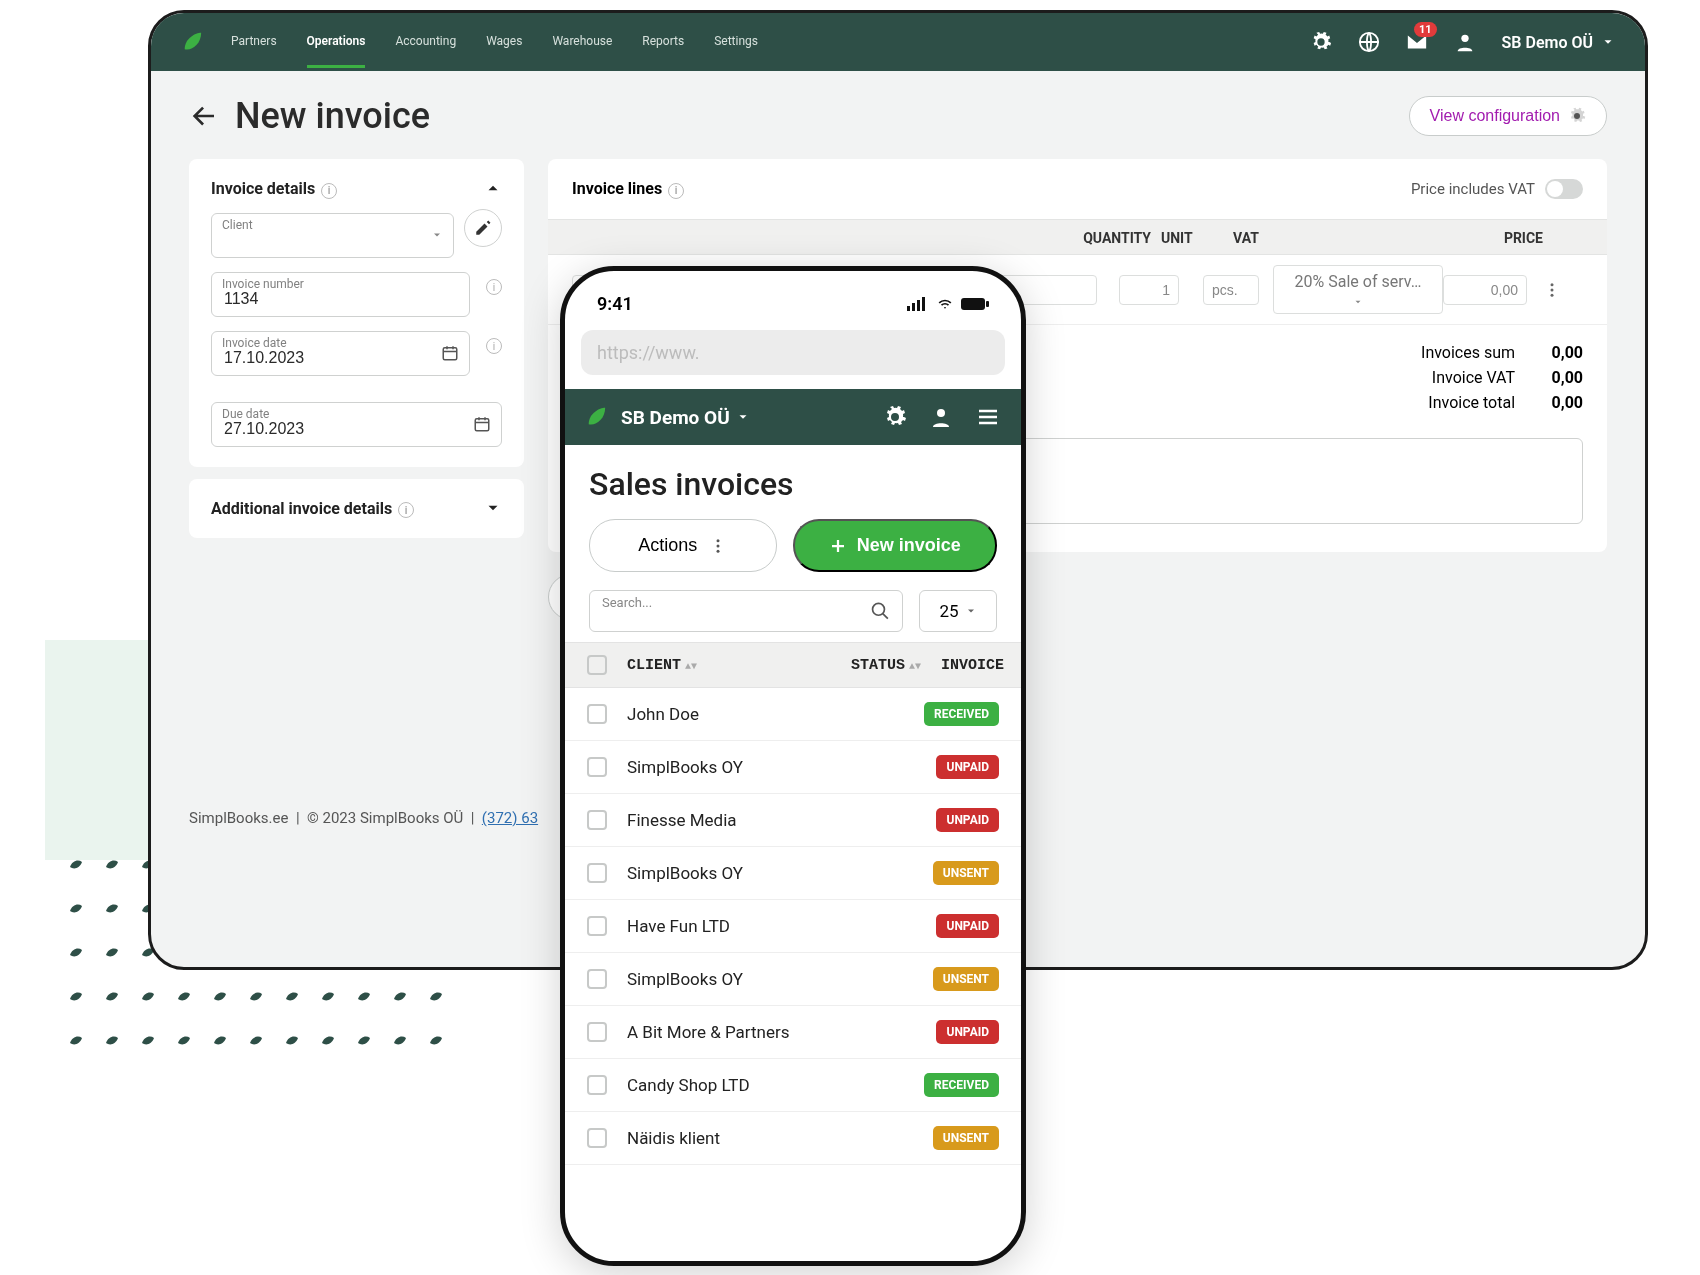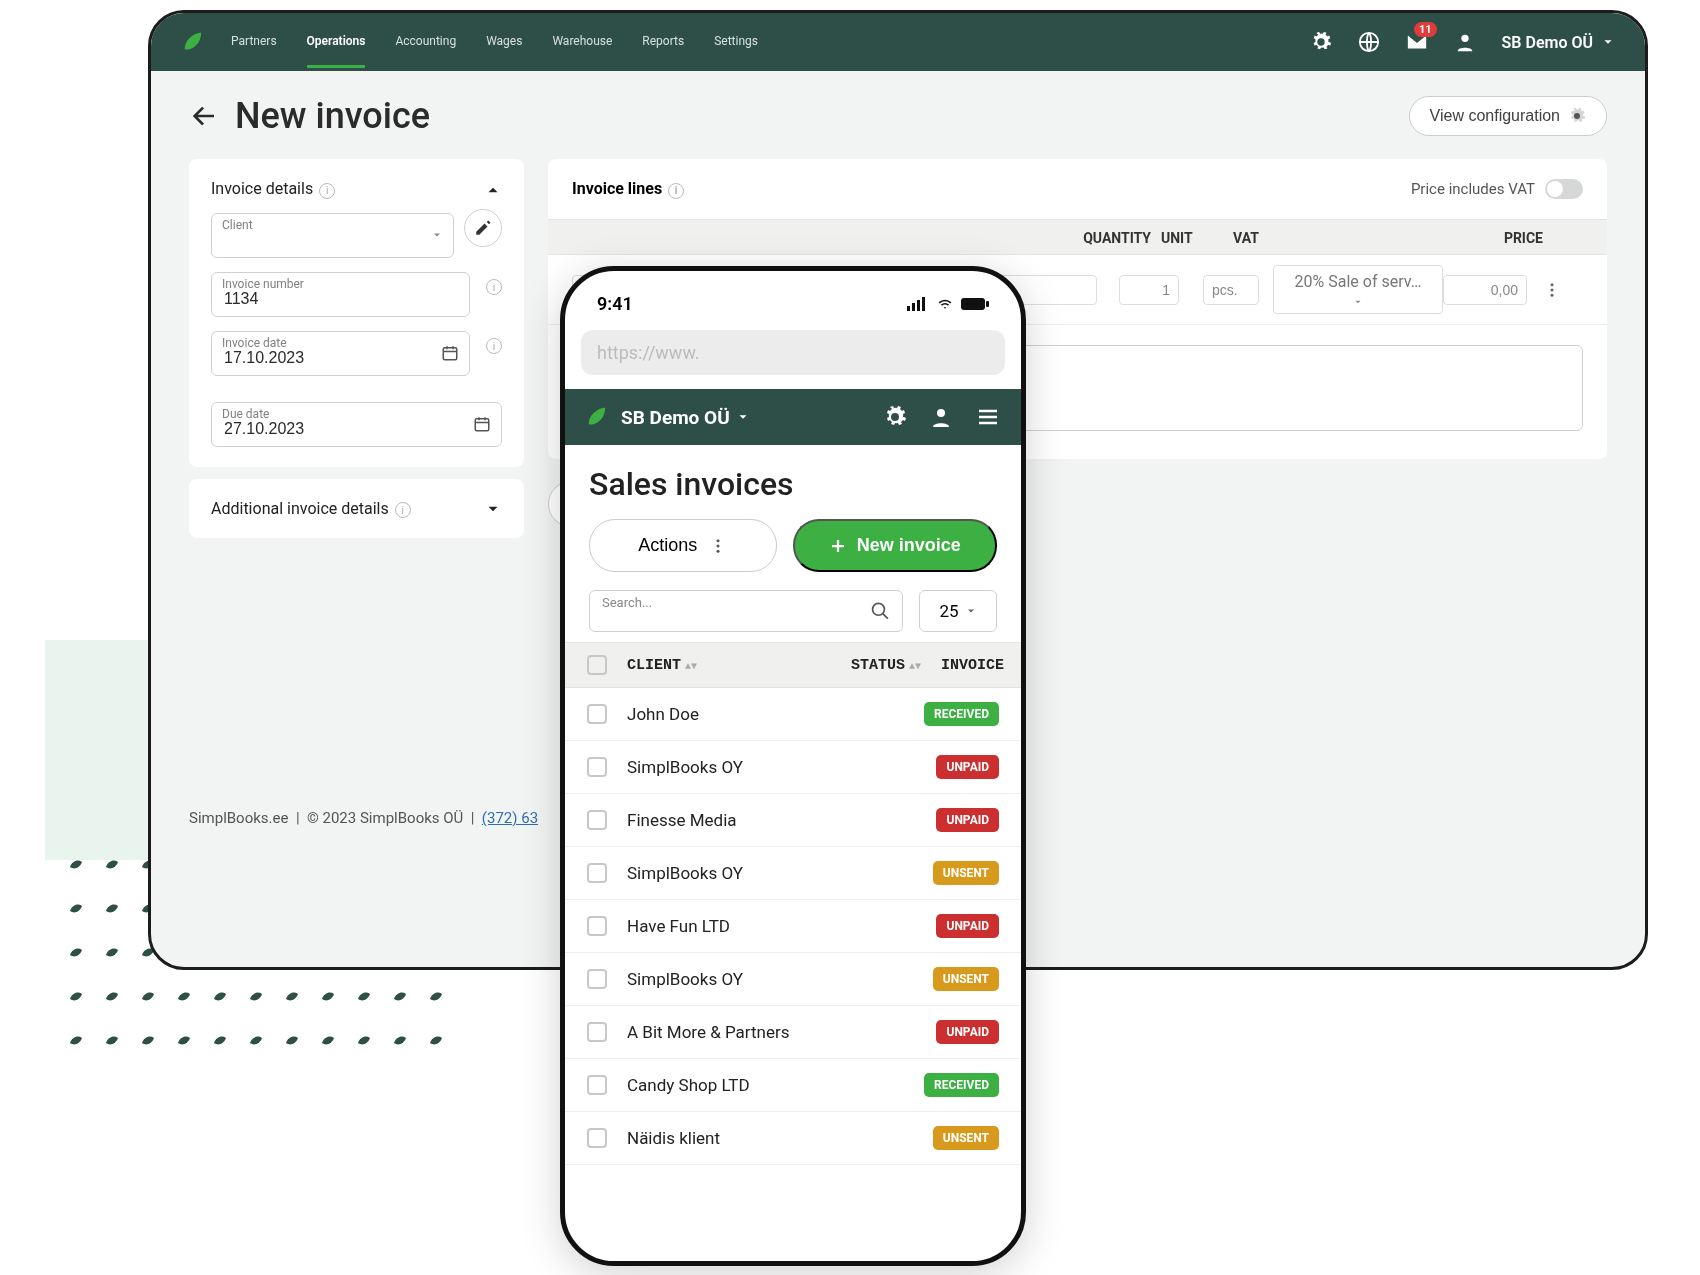--- a/index.html
+++ b/index.html
@@ -61,26 +61,26 @@
   .topbar-icon { width: 22px; height:22px; fill:#fff; position:relative; }
   .badge-notif { position:absolute; top:-9px; right:-9px; background:#e13b3b; color:#fff; font-size:11px; font-weight:700; border-radius:9px; padding:1px 5px; }
   .org-switch { display:flex; align-items:center; gap:8px; font-weight:600; }
 
   .page-body {
     padding: 24px 38px;
   }
   .title-row { display:flex; align-items:center; justify-content:space-between; margin-bottom:22px; }
   .title-left { display:flex; align-items:center; gap:16px; }
   .page-title { font-size: 36px; font-weight:500; color:#2b2b2b; }
-  .view-config { border:1px solid #c8cccb; border-radius: 24px; padding: 10px 20px; color:#404040; background:#fff; display:flex; align-items:center; gap:8px; font-size:16px; cursor:pointer;text-align:center; }
+  .view-config { border:1px solid #c8cccb; border-radius: 24px; padding: 10px 20px; color:#a21caf; background:#fff; display:flex; align-items:center; gap:8px; font-size:16px; cursor:pointer;text-align:center; }
 
   .content-row { display:flex; gap:24px; }
   .left-col { width: 335px; display:flex; flex-direction:column; gap:12px; }
   .panel { background:#fff; border-radius:8px; padding: 20px 22px; }
-  .panel-header { display:flex; align-items:flex-end; justify-content:space-between; font-weight:400; font-size:16px; color:#222; }
+  .panel-header { display:flex; align-items:flex-start; justify-content:space-between; font-weight:700; font-size:16px; color:#222; }
   .info-dot { width:16px;height:16px; border:1px solid #bbb; border-radius:50%; display:inline-flex; align-items:center; justify-content:center; font-size:10px; color:#aaa; margin-left:6px;}
   .field { position:relative; border:1px solid #cfd1d0; border-radius:6px; padding: 16px 12px 8px; margin-top:14px; }
   .field-label { position:absolute; top:4px; left:10px; font-size:12px; color:#818181; }
   .field-input { border:none; width:100%; font-size:16px; color:#2a2a2a; outline:none; background:transparent;}
   .field-row { display:flex; align-items:center; gap:10px; }
   .field-flex { flex:1; }
   .edit-circle { width:38px; height:38px; border:1px solid #cfd1d0; border-radius:50%; display:flex; align-items:center; justify-content:center; cursor:pointer; }
   .cal-icon { position:absolute; right:10px; top:50%; transform:translateY(-50%); }
 
   .right-col { flex:1; }
@@ -373,20 +373,25 @@
             <div class="cell-price"><input type="text" style="width: 84px; text-align: right;" value="0,00"></div>
             <div class="cell-act">
               <svg width="18" height="18" viewBox="0 0 24 24">
                   <circle cx="12" cy="5" r="2" fill="#666"></circle>
                   <circle cx="12" cy="12" r="2" fill="#666"></circle>
                   <circle cx="12" cy="19" r="2" fill="#666"></circle>
                 </svg>
             </div>
           </div>
 
+          <div class="totals">
+            <div><span>Invoices sum</span>&nbsp;&nbsp;<span class="v">0,00</span></div>
+            <div><span>Invoice VAT</span>&nbsp;&nbsp;<span class="v">0,00</span></div>
+            <div><span>Invoice total</span>&nbsp;&nbsp;<span class="v">0,00</span></div>
+          </div>
 
           <textarea class="notes-field" style=""></textarea>
         </div>
 
         <div class="action-btns">
           <button class="btn">Cancel</button>
           <button class="btn primary">Save sales invoice</button>
         </div>
       </div>
     </div>

